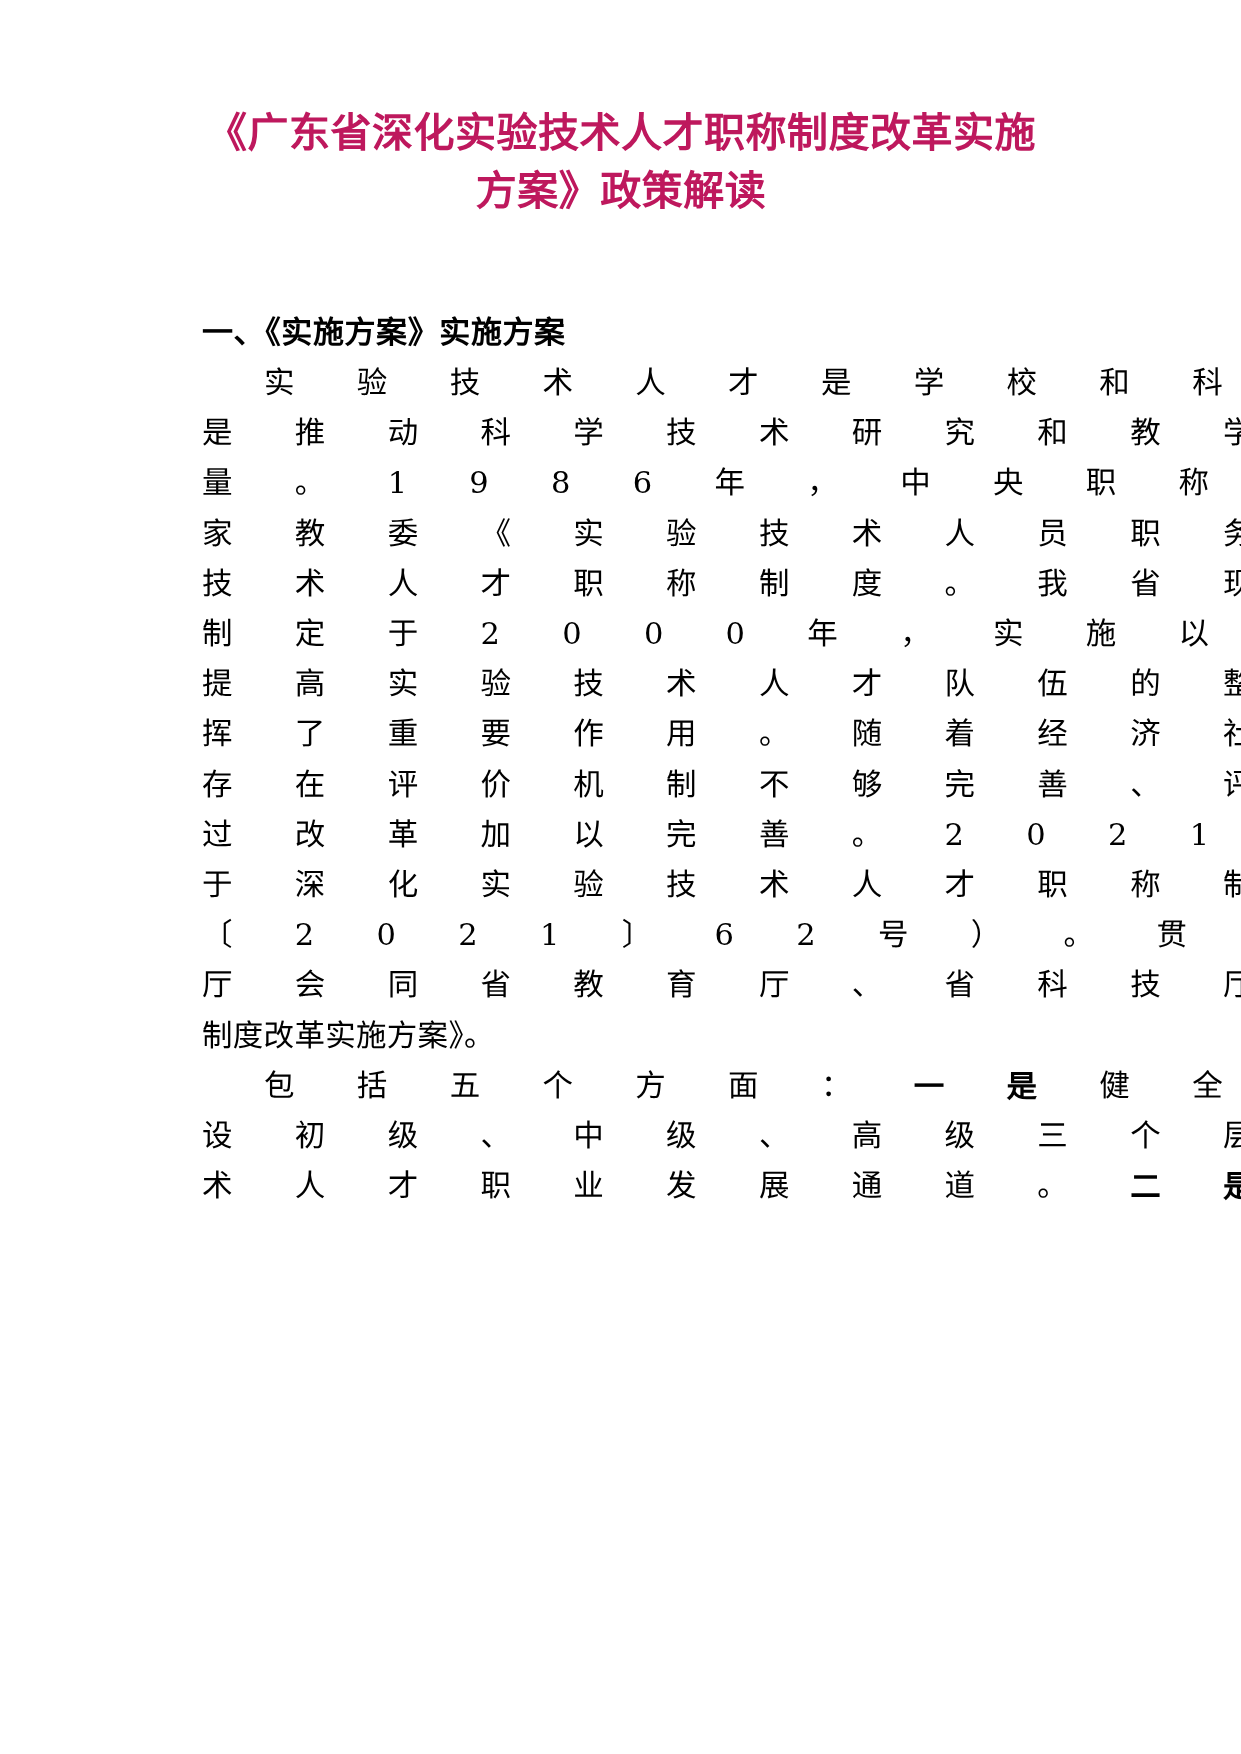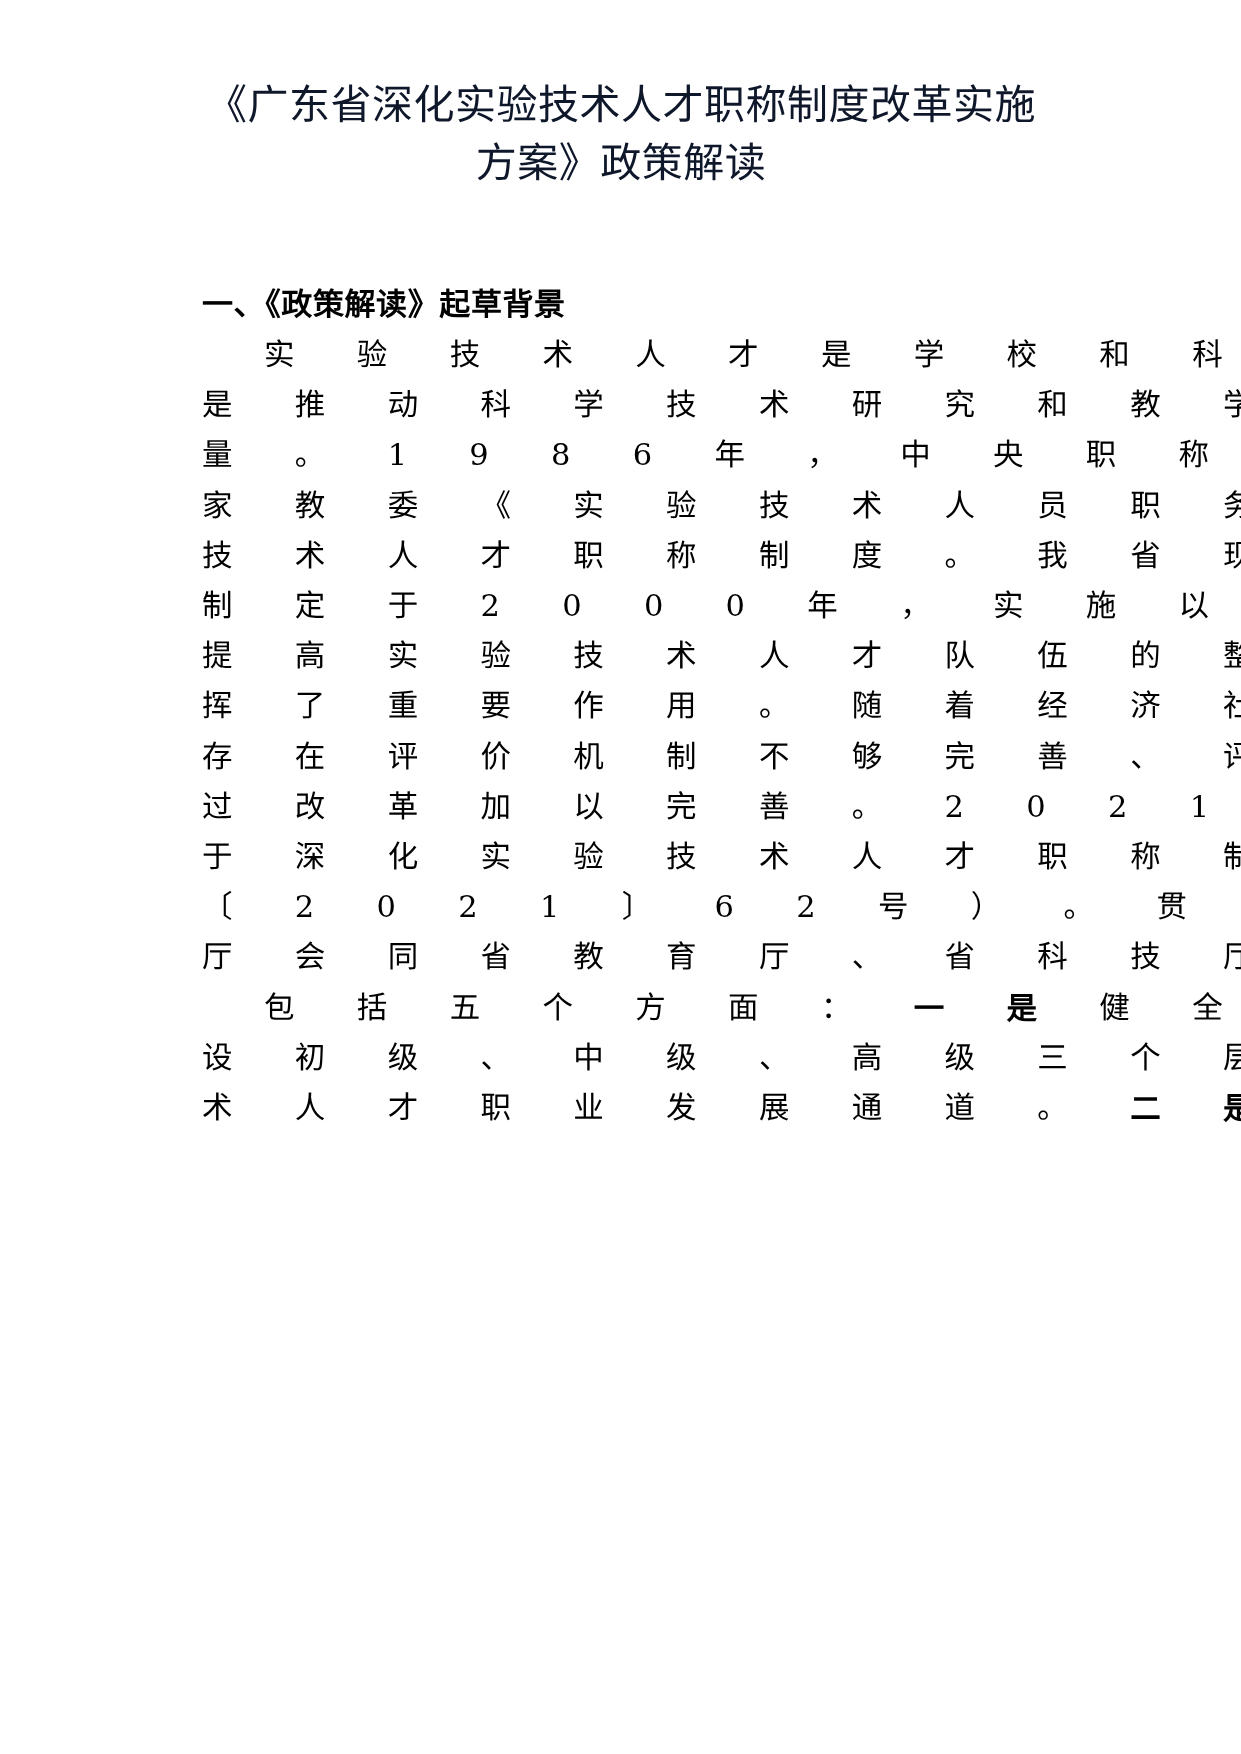--- a/index.html
+++ b/index.html
@@ -27,28 +27,28 @@
   .page-body {
     position: absolute;
     left: 140px;
     top: 0;
     width: 962px;
   }
 
   
   .doc-title {
     margin: 0;
-    padding-top: 76px;
+    padding-top: 104px;
     font-family: "DejaVu Serif", "Liberation Serif", serif;
-    font-weight: 400;
+    font-weight: 700;
     font-size: 41px;
     line-height: 58px;
     letter-spacing: 0.5px;
     text-align: center;
-    color: #0f172a;
+    color: #be185d;
     padding-left: 56px;
     padding-right: 56px;
     word-break: break-all;
   }
 
   
   .section-heading {
     margin: 0;
     font-family: "DejaVu Serif", "Liberation Serif", serif;
     font-weight: 700;
@@ -95,21 +95,21 @@
 <body>
 
 <div class="page">
   <div class="page-body">
 
     <h1 class="doc-title">
       <span>《广东省深化实验技术人才职称制度改革实施</span><br>
       <span>方案》政策解读</span>
     </h1>
 
-    <h2 class="section-heading heading-gap-first">一、《政策解读》起草背景</h2>
+    <h2 class="section-heading heading-gap-first">一、《实施方案》实施方案</h2>
 
     <div class="body-para">
       <span class="line justify indent">
           <span>实</span>
           <span>验</span>
           <span>技</span>
           <span>术</span>
           <span>人</span>
           <span>才</span>
           <span>是</span>
@@ -291,20 +291,21 @@
           <span>省</span>
           <span>教</span>
           <span>育</span>
           <span>厅</span>
           <span>、</span>
           <span>省</span>
           <span>科</span>
           <span>技</span>
           <span>厅</span>
         </span>
+      <span class="line">制度改革实施方案》。</span>
     </div>
 
 
     <div class="body-para">
       <span class="line justify indent">
           <span>包</span>
           <span>括</span>
           <span>五</span>
           <span>个</span>
           <span>方</span>

